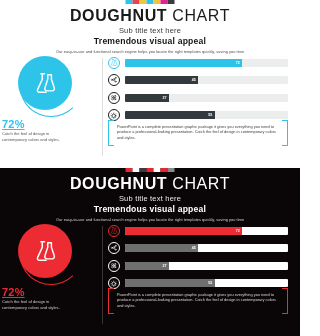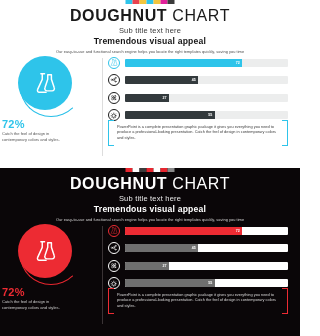--- a/index.html
+++ b/index.html
@@ -38,21 +38,21 @@
   
   .donut-wrap{position:absolute;left:18px;top:0px;width:68px;height:62px;}
   .ring{position:absolute;left:2px;top:1px;width:62px;height:60px;border-radius:50%;
         border:1.2px solid transparent;box-sizing:border-box;}
   .light .ring{border-color:#27bfe8;border-right-color:transparent;border-top-color:transparent;}
   .dark .ring{border-color:#e8262f;border-right-color:transparent;border-top-color:transparent;}
   .disc{position:absolute;left:0;top:0;width:54px;height:54px;border-radius:50%;display:flex;align-items:center;justify-content:center;}
   .light .disc{background:#2ec4ea;}
   .dark .disc{background:#ed2b33;}
   .disc svg{width:22px;height:22px;}
-  .pct{position:absolute;left:2px;top:62px;font-size:11px;font-weight:bold;letter-spacing:.2px;}
+  .pct{position:absolute;left:2px;top:62px;font-size:11px;font-weight:bold;letter-spacing:.2px;text-decoration:underline;}
   .light .pct{color:#2ec4ea;}
   .dark .pct{color:#ed2b33;}
   .pct-d{position:absolute;left:2px;top:75px;width:58px;font-size:4.1px;line-height:5.6px;}
   .light .pct-d{color:#555555;}
   .dark .pct-d{color:#cfcfcf;}
   
   .rows{position:absolute;left:5px;top:0;right:12px;}
   .row{display:flex;align-items:center;height:13px;margin-bottom:4.6px;}
   .ricon{width:12px;height:12px;border-radius:50%;box-sizing:border-box;display:flex;align-items:center;justify-content:center;flex:0 0 auto;margin-right:5px;}
   .ricon svg{width:7.5px;height:7.5px;}

